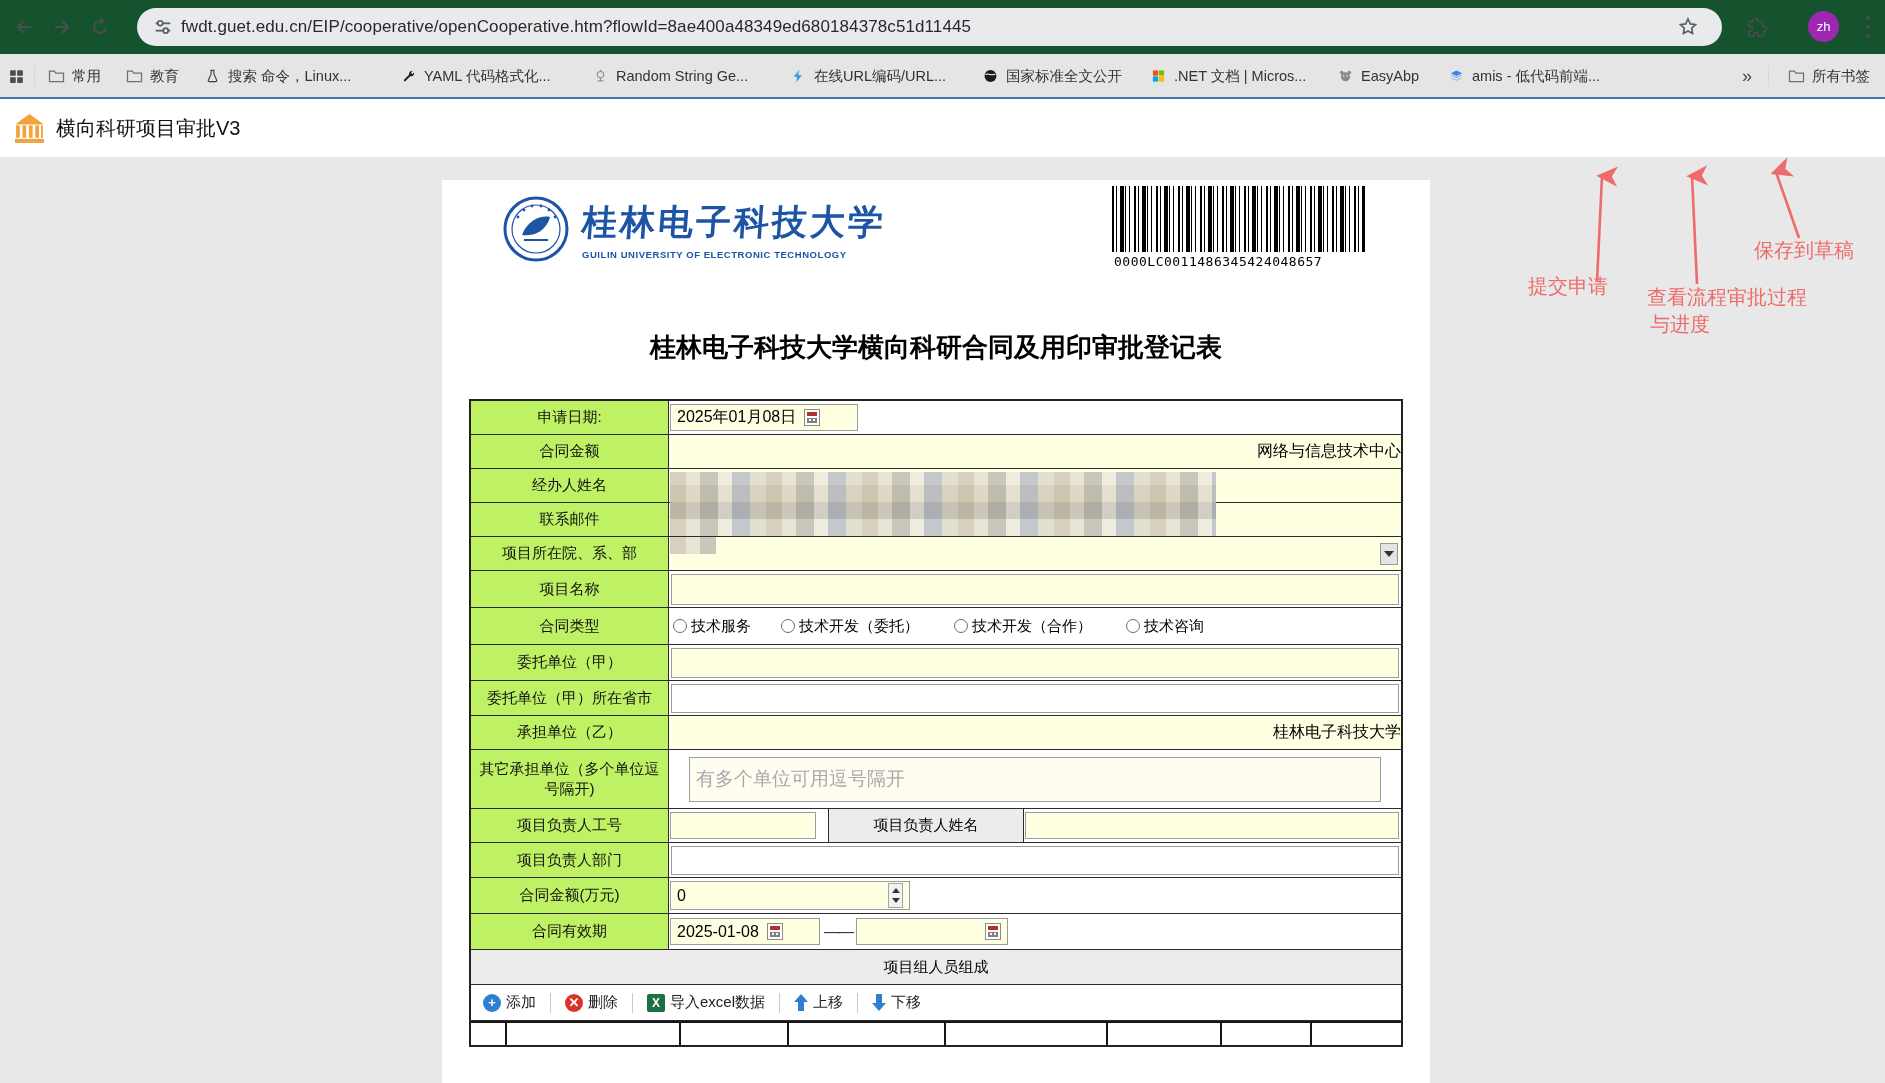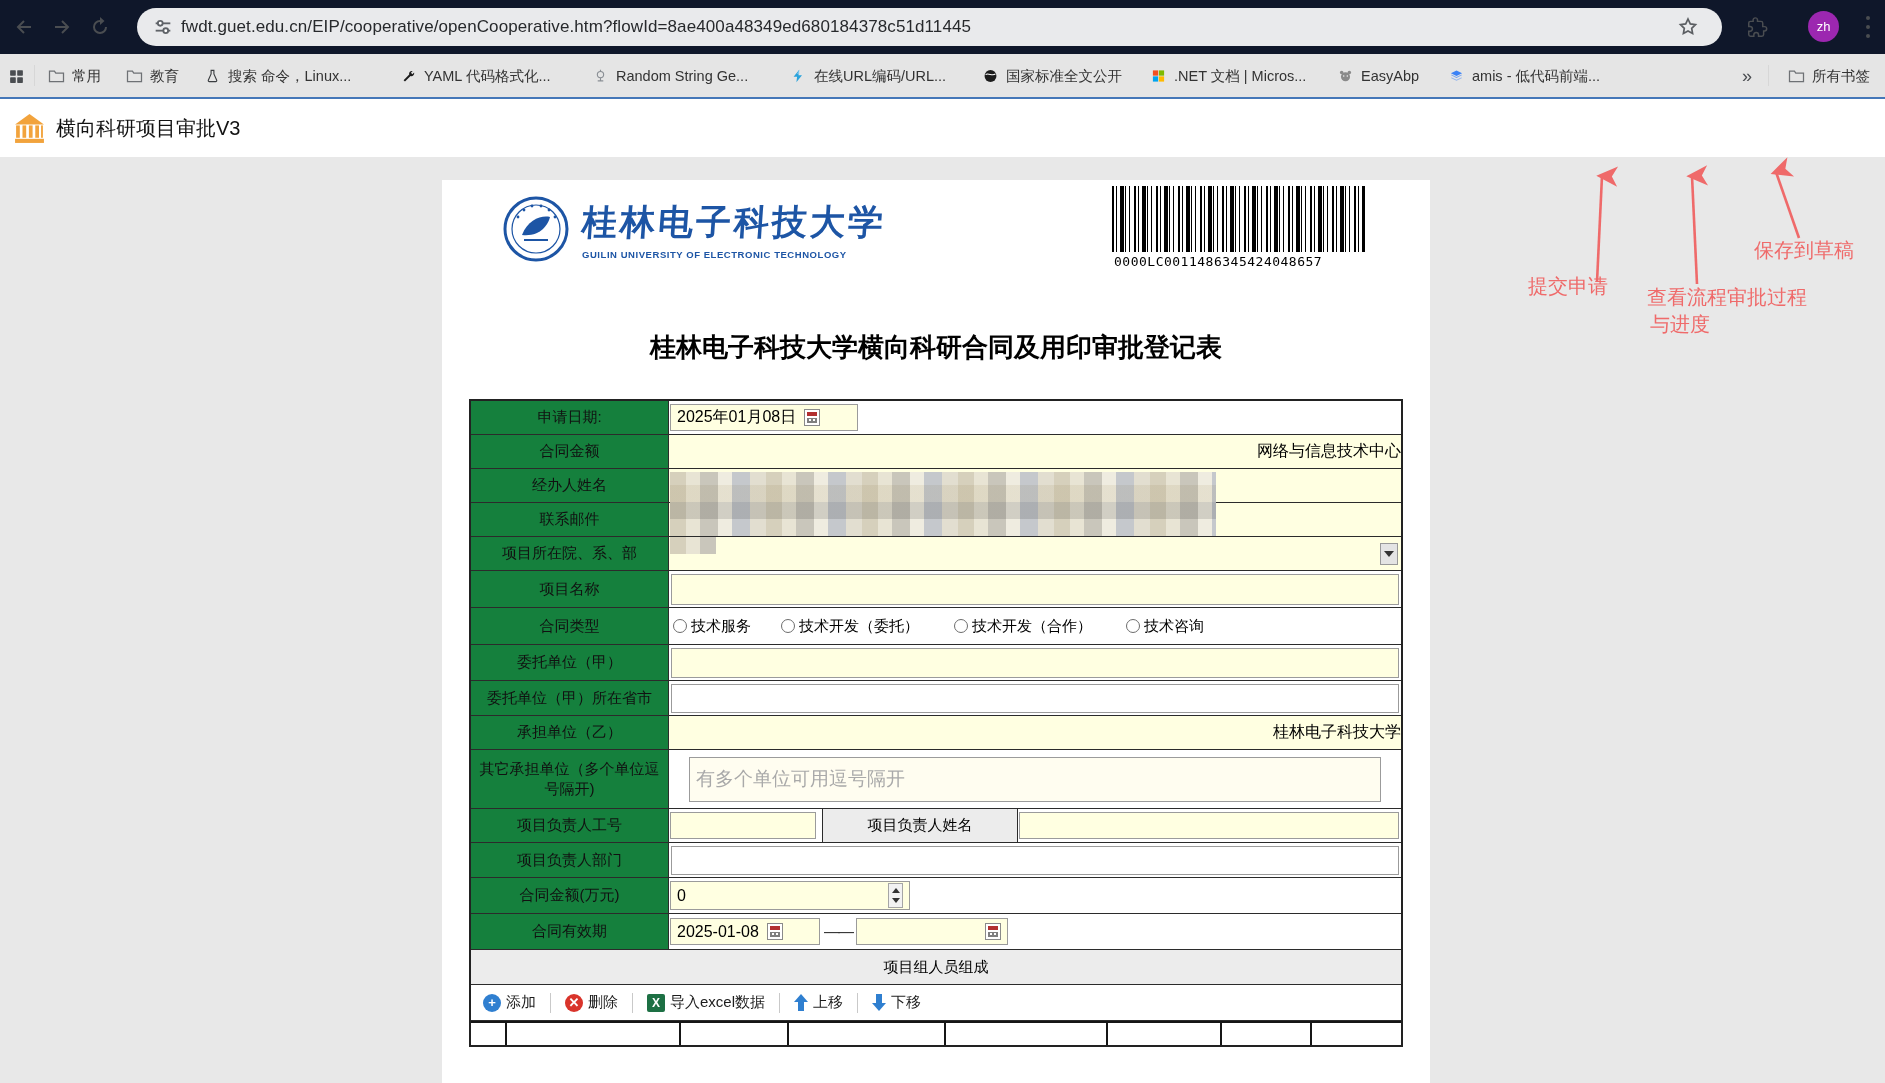--- a/index.html
+++ b/index.html
@@ -1,20 +1,20 @@
 <!DOCTYPE html>
 <html><head>
 <meta charset="utf-8">
 <style>
   * { margin:0; padding:0; box-sizing:border-box; }
   html,body { width:1885px; height:1083px; font-family:"Liberation Sans", sans-serif; background:#fff; overflow:hidden; }
   #stage { position:relative; width:1885px; height:1083px; }
 
   
-  #toolbar { position:absolute; left:0; top:0; width:1885px; height:54px; background:#0f172a; }
+  #toolbar { position:absolute; left:0; top:0; width:1885px; height:54px; background:#14532d; }
   .navic { position:absolute; top:15px; width:24px; height:24px; color:#4a4d51; }
   #urlpill { position:absolute; left:137px; top:8px; width:1585px; height:38px; border-radius:19px; background:#e9eaec; display:flex; align-items:center; }
   #urltext { margin-left:44px; font-size:17px; color:#27292c; letter-spacing:0.1px; white-space:nowrap; }
   #tuneic { position:absolute; left:15px; top:8px; }
   #staric { position:absolute; right:22px; top:7px; }
   #avatar { position:absolute; left:1808px; top:11px; width:31px; height:31px; border-radius:50%; background:#9c27b0; color:#fff; font-size:13px; display:flex; align-items:center; justify-content:center; }
   #dots { position:absolute; left:1866px; top:16px; width:4px; height:22px; display:flex; flex-direction:column; justify-content:space-between; }
   #dots i { width:4px; height:4px; border-radius:50%; background:#4a4d51; }
 
   
@@ -48,21 +48,21 @@
   #barcode { position:absolute; left:670px; top:6px; width:253px; height:66px;
     background:repeating-linear-gradient(90deg,#000 0 2px,#fff 2px 4px,#000 4px 5px,#fff 5px 8px,#000 8px 12px,#fff 12px 13px,#000 13px 14px,#fff 14px 17px,#000 17px 18px,#fff 18px 22px); }
   #barcodenum { position:absolute; left:672px; top:74px; font-family:"DejaVu Sans Mono", monospace; font-size:13px; color:#000; letter-spacing:0.5px; }
 
   #formtitle { position:absolute; left:0; top:150px; width:988px; text-align:center; font-size:26px; font-weight:bold; color:#000; }
 
   
   #ftable { position:absolute; left:27px; top:219px; width:934px; border:2px solid #222; background:#fff; }
   .row { display:flex; border-bottom:1px solid #2b2b2b; }
   .row:last-child { border-bottom:none; }
-  .lbl { width:198px; flex:none; background:#15803d; border-right:1px solid #2b2b2b; display:flex; align-items:center; justify-content:center; text-align:center; font-size:15px; color:#111; line-height:1.35; padding:0 8px; }
+  .lbl { width:198px; flex:none; background:#bef264; border-right:1px solid #2b2b2b; display:flex; align-items:center; justify-content:center; text-align:center; font-size:15px; color:#111; line-height:1.35; padding:0 8px; }
   .val { flex:1; position:relative; display:flex; align-items:center; background:#fff; font-size:16px; color:#000; }
   .yfull { background:#ffffe1; padding-left:6px;justify-content:flex-end; }
   .ybox { background:#ffffe1; border:1px solid #9b9b9b; height:27px; display:flex; align-items:center; padding:0 6px; font-size:16px; }
   .wbox { background:#fff; border:1px solid #9b9b9b; height:27px; display:flex; align-items:center; padding:0 6px; }
   .midlbl { width:196px; flex:none; background:#ececec; border-left:1px solid #2b2b2b; border-right:1px solid #2b2b2b; display:flex; align-items:center; justify-content:center; font-size:15px; align-self:stretch; }
   .cal { width:16px; height:17px; flex:none; background:#fff; border:1px solid #8a8a8a; position:relative; margin-left:8px; cursor:pointer; }
   .cal::before { content:""; position:absolute; left:2px; right:2px; top:2px; height:4px; background:#b23030; }
   .cal::after { content:""; position:absolute; left:2px; right:2px; top:8px; bottom:2px;
       background:repeating-linear-gradient(90deg,#555 0 2px,transparent 2px 4px), repeating-linear-gradient(0deg,#555 0 2px,transparent 2px 4px); opacity:.75; }
   .spin { width:15px; height:25px; margin-left:auto; background:#f2f2f2; border:1px solid #a5a5a5; display:flex; flex-direction:column; align-items:center; justify-content:space-evenly; cursor:pointer; }
@@ -412,21 +412,21 @@
             </div>
           </div>
         </div>
 
         <div class="row" style="height:34px">
           <div class="lbl">项目负责人工号</div>
           <div class="val">
             <div class="ybox" style="width:146px; margin-left:1px">
                 <span></span>
               </div>
-            <div class="midlbl" style="margin-left:6px">项目负责人姓名</div>
+            <div class="midlbl" style="margin-left:12px">项目负责人姓名</div>
             <div class="ybox" style="flex:1; margin:0 2px 0 1px">
                 <span></span>
               </div>
           </div>
         </div>
 
         <div class="row" style="height:35px">
           <div class="lbl">项目负责人部门</div>
           <div class="val">
             <div class="wbox" style="flex:1; margin:2px; height:29px">

